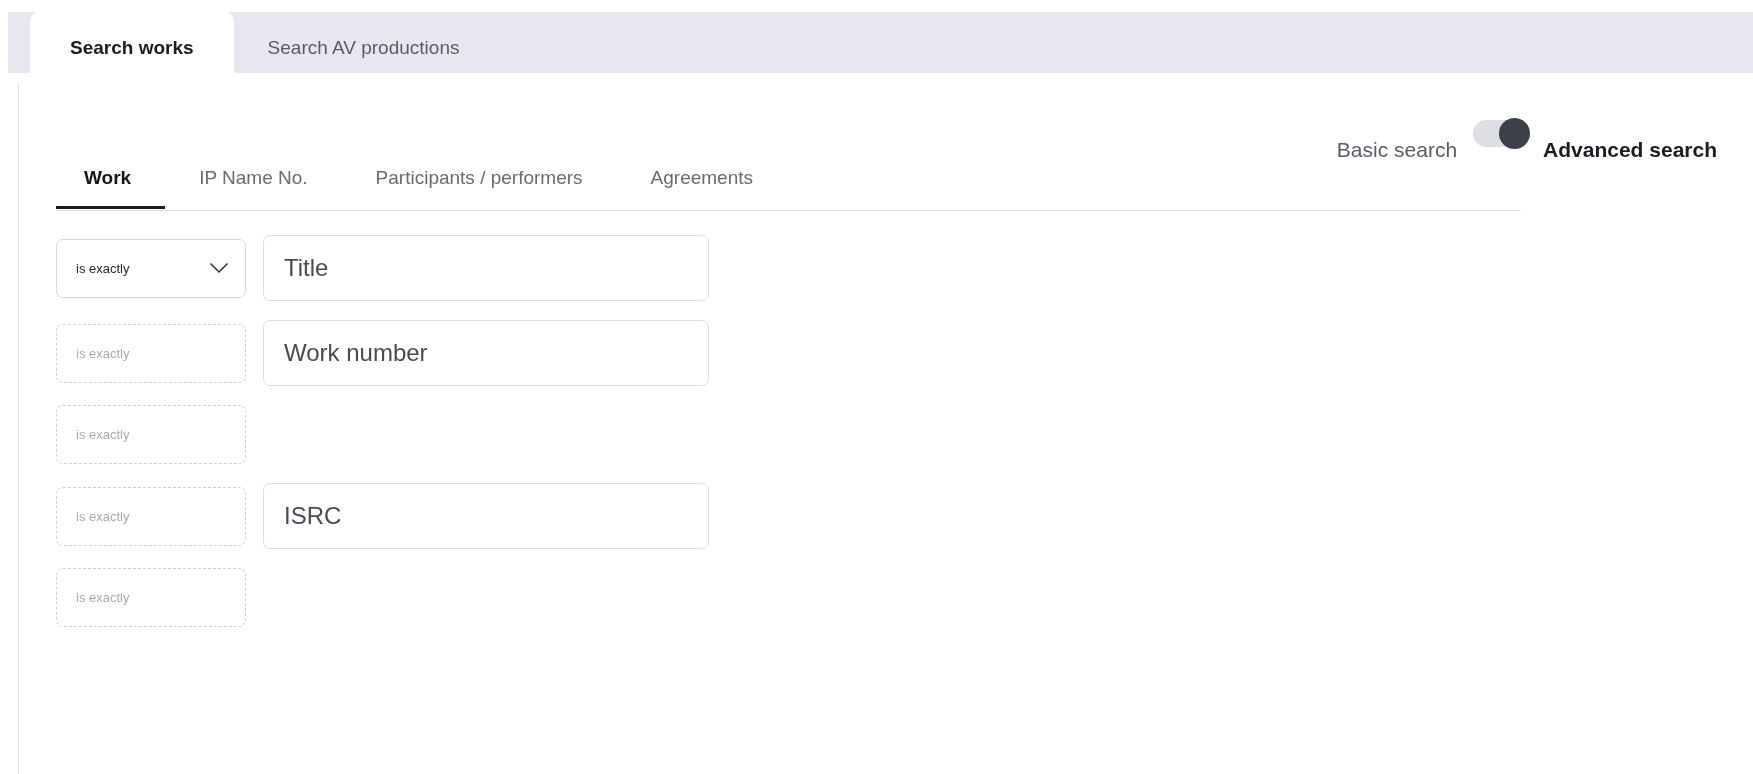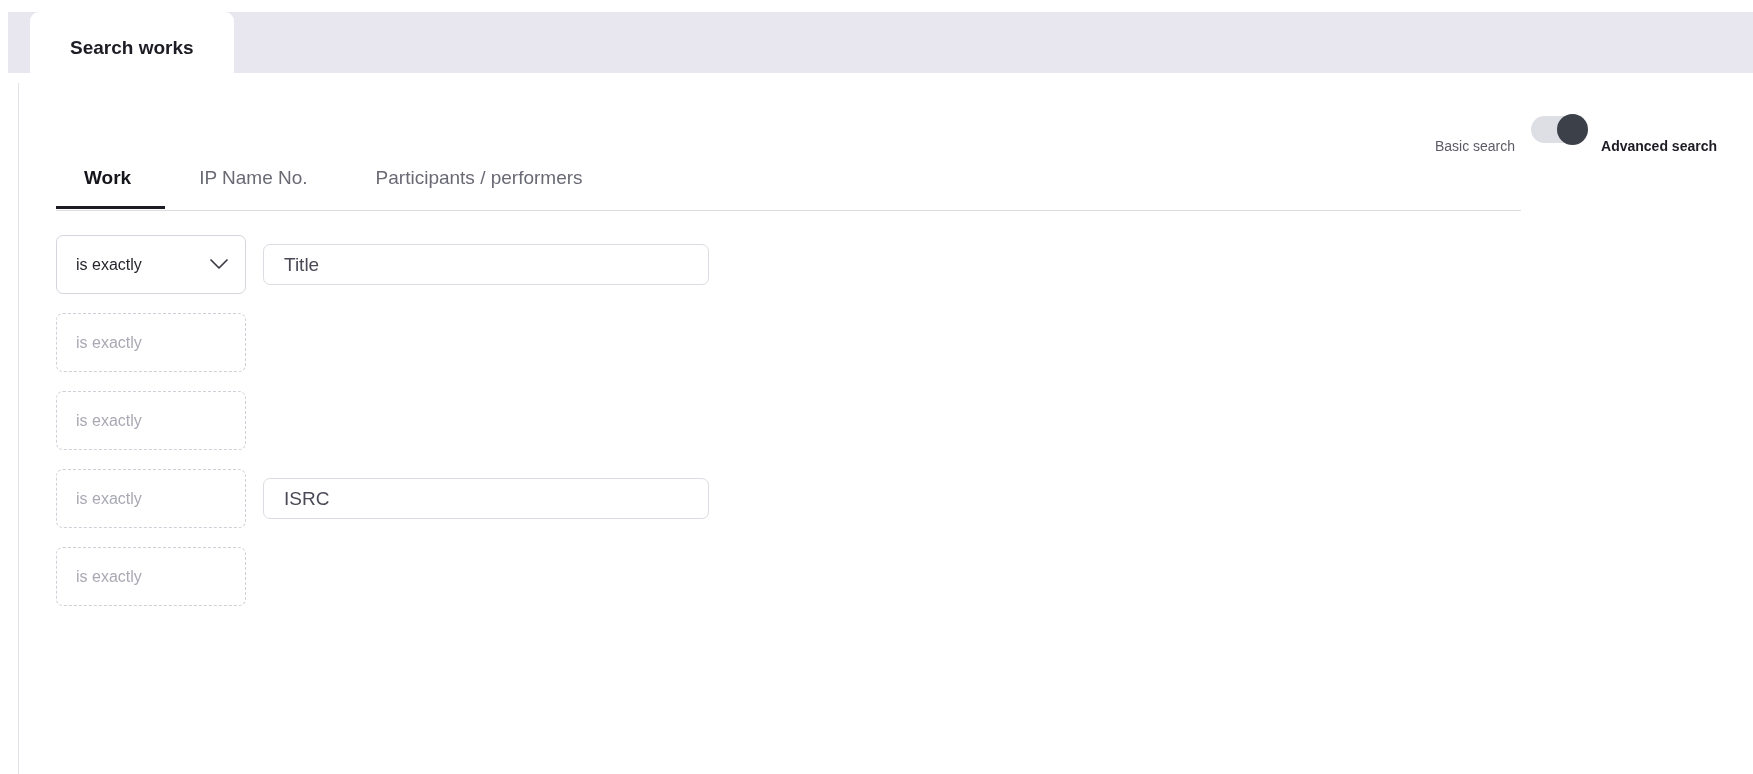--- a/index.html
+++ b/index.html
@@ -87,21 +87,21 @@
   .toggle-row {
     position: absolute;
     top: 22px;
     right: 36px;
     display: flex;
     align-items: center;
     gap: 16px;
   }
 
   .toggle-label {
-    font-size: 14px;
+    font-size: 21px;
     color: #5b5b66;
     white-space: nowrap;
     margin-top: 33px;
   }
 
   .toggle-label.active {
     color: #1c1c24;
     font-weight: bold;
   }
 
@@ -185,21 +185,21 @@
   .op-select {
     width: 190px;
     height: 59px;
     border: 1px solid #d5d5dd;
     border-radius: 7px;
     background: #ffffff;
     display: flex;
     align-items: center;
     justify-content: space-between;
     padding: 0 17px 0 19px;
-    font-size: 16px;
+    font-size: 13px;
     color: #26262e;
     cursor: pointer;
   }
 
   .op-select.disabled {
     border: 1px dashed #d0d0d8;
     color: #a9a9b4;
     background: #ffffff;
     cursor: default;
     justify-content: flex-start;
@@ -208,42 +208,45 @@
   .chev {
     width: 18px;
     height: 11px;
     flex: none;
   }
 
   .chev svg { display: block; }
 
   .text-input {
     width: 446px;
-    height: 41px;
+    height: 66px;
     border: 1px solid #dcdce3;
     border-radius: 7px;
     background: #ffffff;
     display: flex;
     align-items: center;
     padding: 0 20px;
-    font-size: 19px;
+    font-size: 24px;
     color: #4a4a56;
     cursor: text;
   }
 </style>
 </head>
 <body>
 
 <div class="app">
 
   <div class="topstrip"></div>
 
   <div class="tabstrip">
     <div class="tab active">
       <span>Search works</span>
+    </div>
+    <div class="tab inactive">
+      <span>Search AV productions</span>
     </div>
   </div>
 
   <div class="content">
 
     <div class="leftrail"></div>
 
     <div class="toggle-row">
       <span class="toggle-label">Basic search</span>
       <div class="switch">
@@ -254,20 +257,23 @@
 
     <div class="subtabs">
       <div class="subtab active">
         <span>Work</span>
       </div>
       <div class="subtab">
         <span>IP Name No.</span>
       </div>
       <div class="subtab">
         <span>Participants / performers</span>
+      </div>
+      <div class="subtab">
+        <span>Agreements</span>
       </div>
     </div>
     <div class="subtabs-divider"></div>
 
     <div class="rows">
 
       <div class="row">
         <div class="op-select">
           <span>is exactly</span>
           <span class="chev">
@@ -278,20 +284,23 @@
         </div>
         <div class="text-input">
           <span>Title</span>
         </div>
       </div>
 
       <div class="row">
         <div class="op-select disabled">
           <span>is exactly</span>
         </div>
+        <div class="text-input">
+          <span>Work number</span>
+        </div>
       </div>
 
       <div class="row">
         <div class="op-select disabled">
           <span>is exactly</span>
         </div>
       </div>
 
       <div class="row">
         <div class="op-select disabled">

